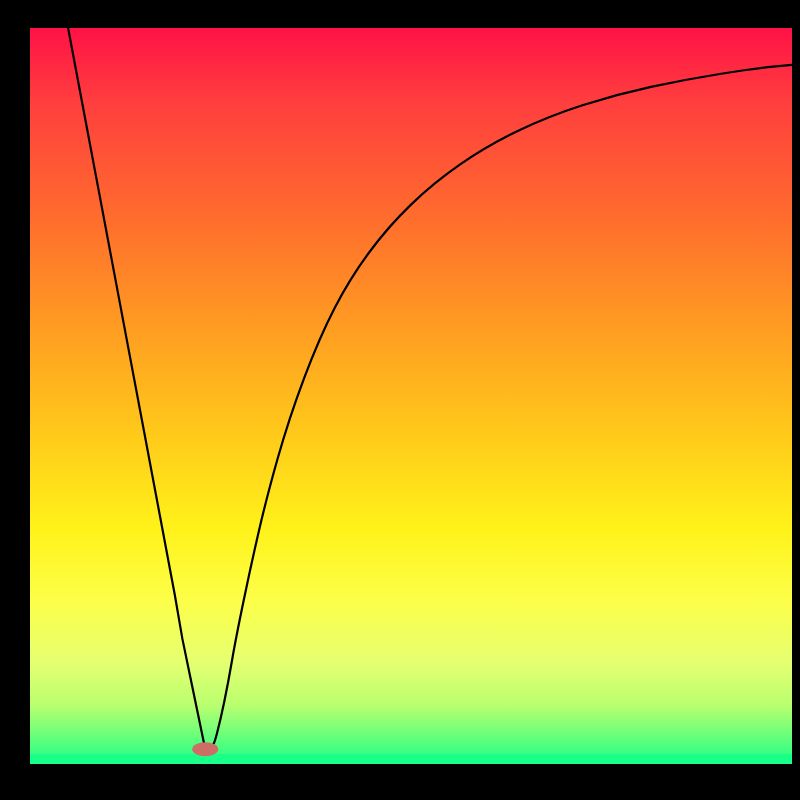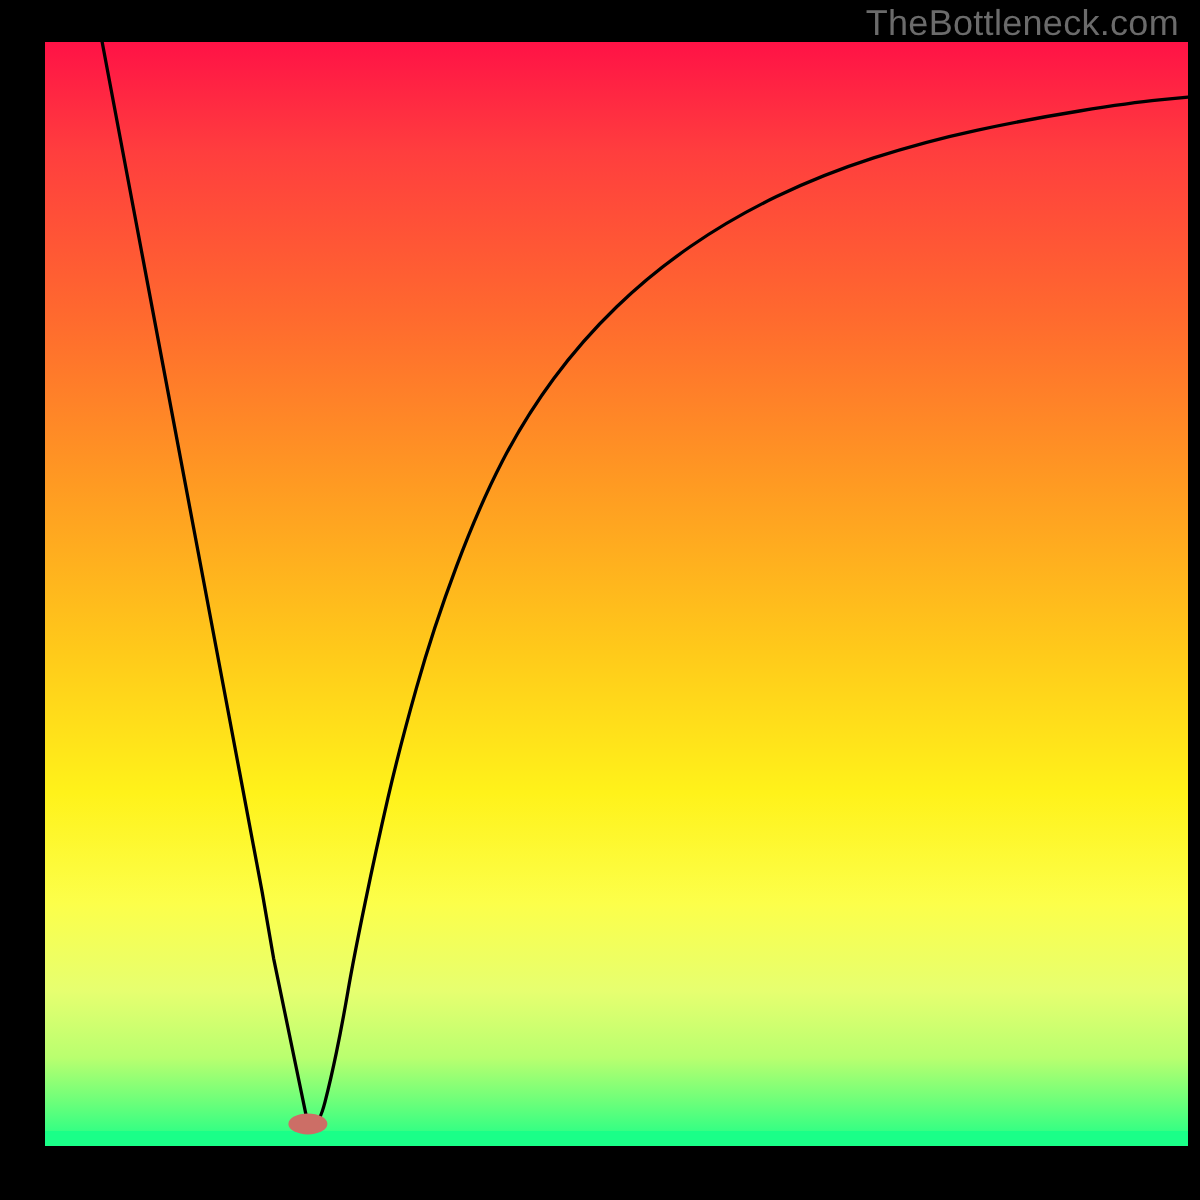--- a/index.html
+++ b/index.html
@@ -30,21 +30,20 @@
 svg {
   position: absolute;
   top: 0;
   left: 0;
 }
 </style>
 </head>
 <body>
 
 <div class="frame">
-  <div class="watermark">TheBottleneck.com</div>
   <svg id="chart-svg" width="800" height="800" viewBox="0 0 800 800">
     <defs>
       <linearGradient id="bg-grad" x1="0" y1="0" x2="0" y2="1">
           <stop offset="0.0%" stop-color="#ff1246"></stop>
           <stop offset="10.0%" stop-color="#ff3e3e"></stop>
           <stop offset="25.0%" stop-color="#ff6a2e"></stop>
           <stop offset="40.0%" stop-color="#ff9a22"></stop>
           <stop offset="55.0%" stop-color="#ffc91a"></stop>
           <stop offset="68.0%" stop-color="#fff21a"></stop>
           <stop offset="78.0%" stop-color="#fcff4a"></stop>

